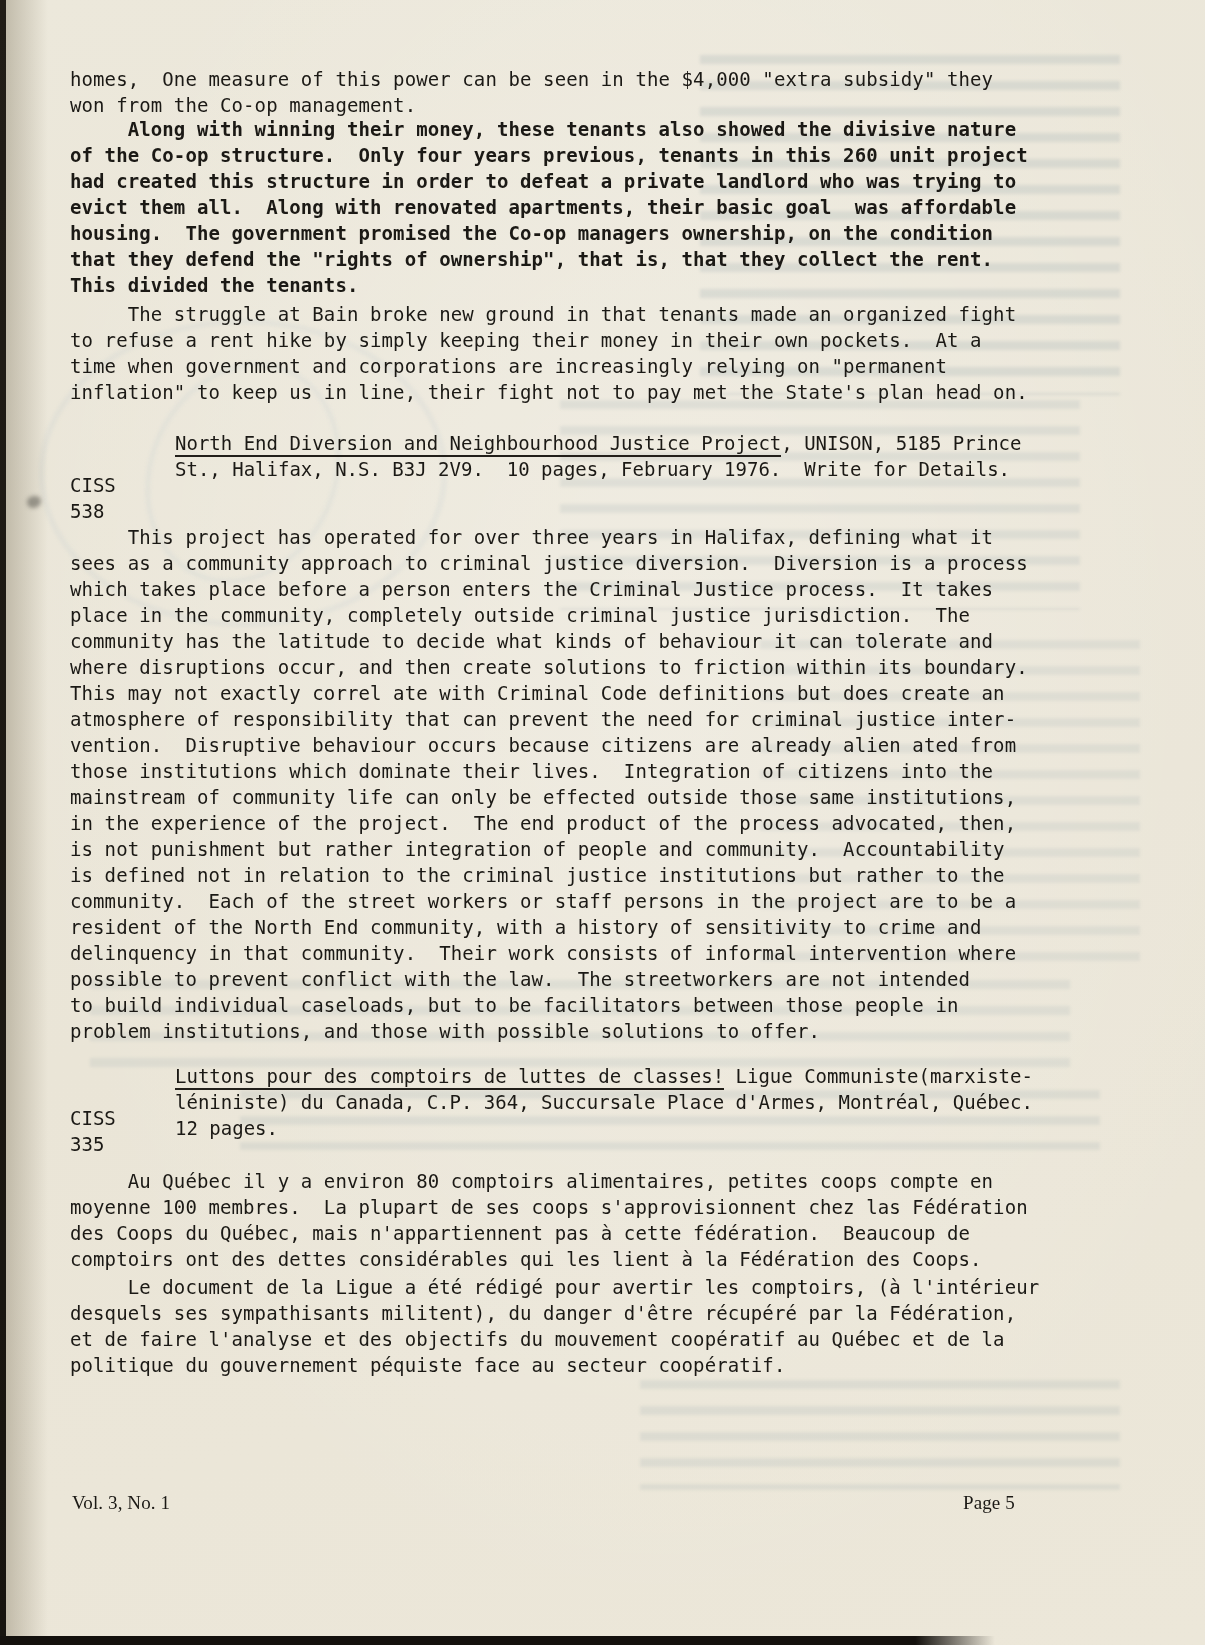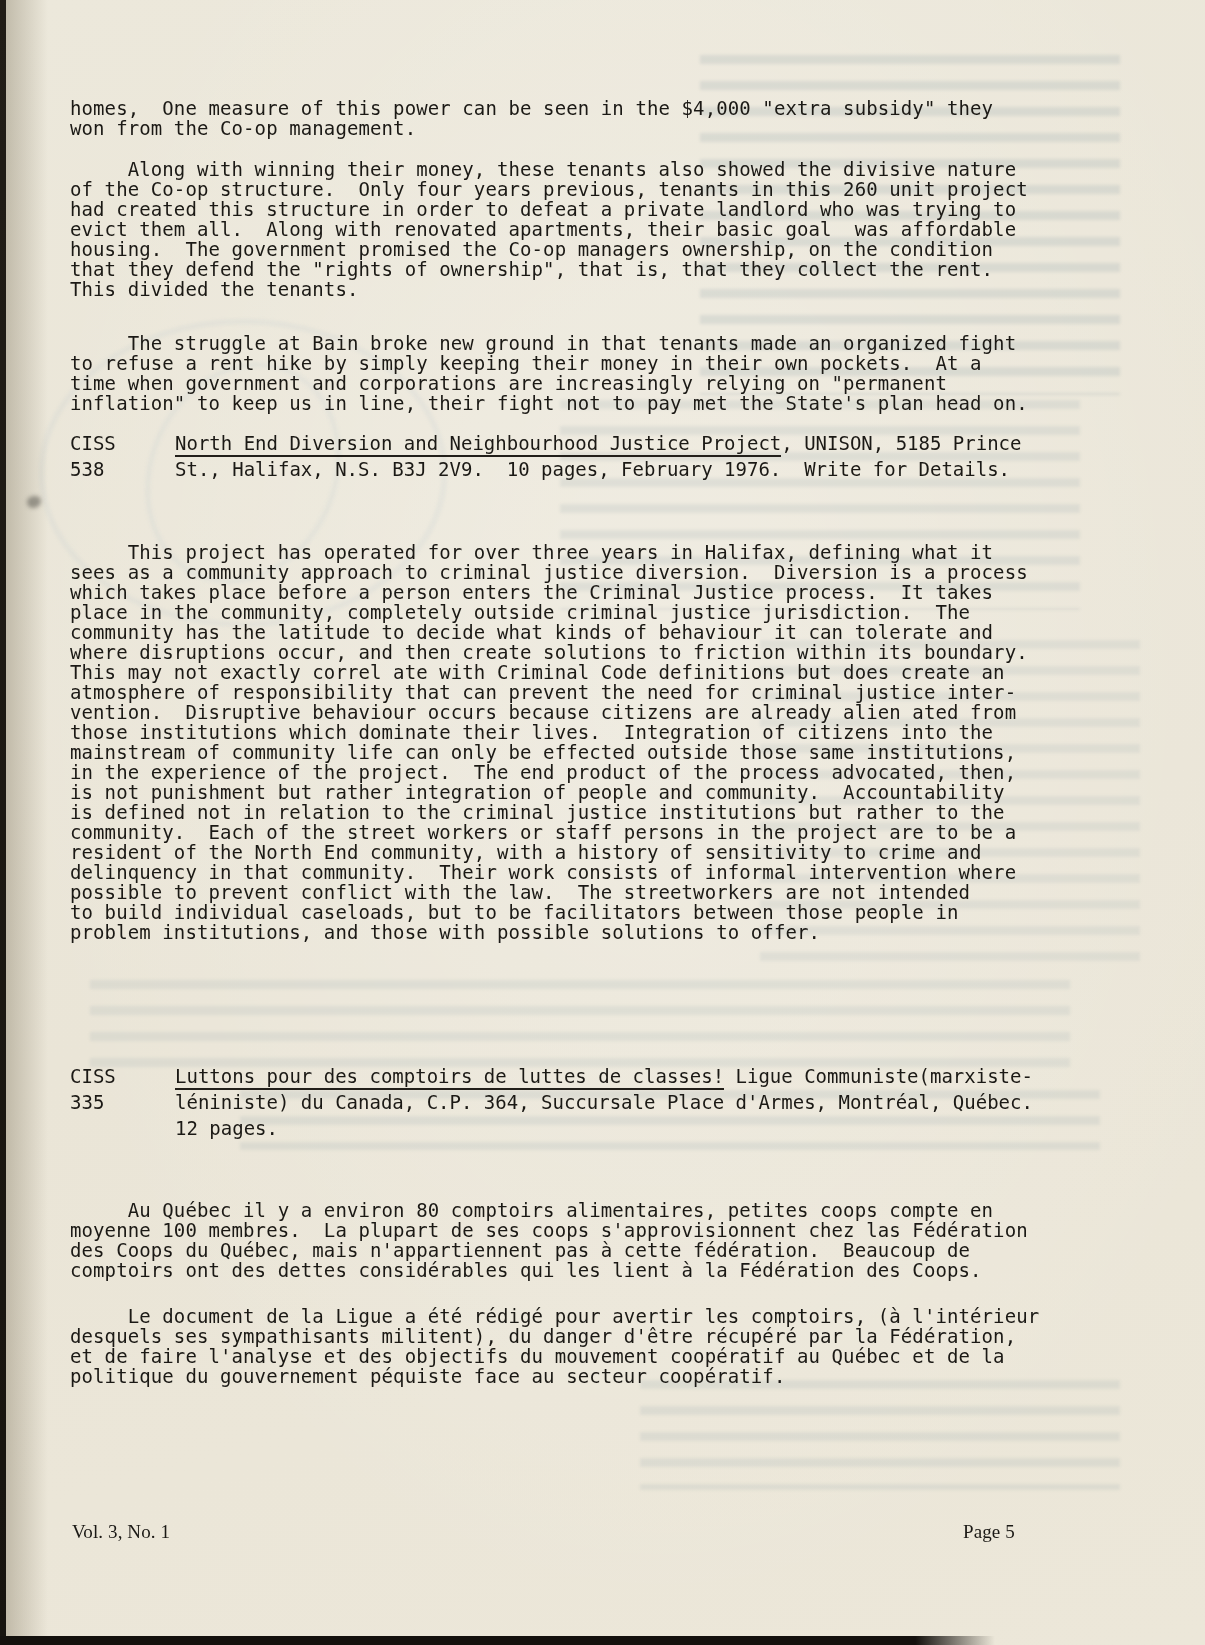--- a/index.html
+++ b/index.html
@@ -14,35 +14,34 @@
     background:
       radial-gradient(ellipse at 55% 40%, rgba(255,255,255,0.25), rgba(255,255,255,0) 70%),
       linear-gradient(165deg, #ece8db 0%, #eae5d7 55%, #ece7d9 100%);
     overflow: hidden;
     font-family: "DejaVu Sans Mono", "Liberation Mono", monospace;
     color: #1b1915;
   }
   .typewriter {
     position: absolute;
     font-size: 19px;
-    line-height: 20px;
+    line-height: 26px;
     white-space: pre;
     letter-spacing: 0.1px;
-    margin-top: 32px;
   }
   .body-text { left: 70px; width: 1060px; }
   .entry {
     position: absolute;
     left: 70px;
     display: flex;
     font-size: 19px;
     line-height: 26px;
     white-space: pre;
   }
-  .entry-id { width: 105px; flex: 0 0 105px; }
+  .entry-id { width: 105px; flex: 0 0 105px; margin-top: 42px; }
   .entry-body { width: 955px; }
   .entry-title {
     border-bottom: 2px solid #221f1a;
     padding-bottom: 1px;
   }
   .footer-item { font-size: 19px; font-family: Liberation Serif, serif; }
 
   
   .edge-left {
     position: absolute; left: 0; top: 0; width: 6px; height: 1645px;
@@ -89,40 +88,40 @@
   <div class="ghost" style="left:760px; top:640px; width:380px; height:330px; opacity:0.7;"></div>
   <div class="ghost" style="left:90px;  top:980px; width:980px; height:90px;  opacity:0.75;"></div>
   <div class="ghost" style="left:240px; top:1090px; width:860px; height:60px; opacity:0.8;"></div>
   <div class="ghost" style="left:640px; top:1380px; width:480px; height:110px; opacity:0.8;"></div>
   <div class="ghost-circle" style="left:40px; top:320px; width:400px; height:300px;"></div>
   <div class="ghost-circle" style="left:150px; top:360px; width:180px; height:220px; transform:rotate(25deg);"></div>
 
   <div class="typewriter body-text" style="top:66px;">homes,  One measure of this power can be seen in the $4,000 "extra subsidy" they
 won from the Co-op management.</div>
 
-  <div class="typewriter body-text" style="top:127px;">     Along with winning their money, these tenants also showed the divisive nature
+  <div class="typewriter body-text" style="top:116px;font-weight:bold;">     Along with winning their money, these tenants also showed the divisive nature
 of the Co-op structure.  Only four years previous, tenants in this 260 unit project
 had created this structure in order to defeat a private landlord who was trying to
 evict them all.  Along with renovated apartments, their basic goal  was affordable
 housing.  The government promised the Co-op managers ownership, on the condition
 that they defend the "rights of ownership", that is, that they collect the rent.
 This divided the tenants.</div>
 
   <div class="typewriter body-text" style="top:301px;">     The struggle at Bain broke new ground in that tenants made an organized fight
 to refuse a rent hike by simply keeping their money in their own pockets.  At a
 time when government and corporations are increasingly relying on "permanent
 inflation" to keep us in line, their fight not to pay met the State's plan head on.</div>
 
   <div class="entry" style="top:430px;">
     <div class="entry-id"><span>CISS</span><br><span>538</span></div>
     <div class="entry-body"><span class="entry-title">North End Diversion and Neighbourhood Justice Project</span><span>, UNISON, 5185 Prince
 St., Halifax, N.S. B3J 2V9.  10 pages, February 1976.  Write for Details.</span></div>
   </div>
 
-  <div class="typewriter body-text" style="top:510px;">     This project has operated for over three years in Halifax, defining what it
+  <div class="typewriter body-text" style="top:524px;">     This project has operated for over three years in Halifax, defining what it
 sees as a community approach to criminal justice diversion.  Diversion is a process
 which takes place before a person enters the Criminal Justice process.  It takes
 place in the community, completely outside criminal justice jurisdiction.  The
 community has the latitude to decide what kinds of behaviour it can tolerate and
 where disruptions occur, and then create solutions to friction within its boundary.
 This may not exactly correl ate with Criminal Code definitions but does create an
 atmosphere of responsibility that can prevent the need for criminal justice inter-
 vention.  Disruptive behaviour occurs because citizens are already alien ated from
 those institutions which dominate their lives.  Integration of citizens into the
 mainstream of community life can only be effected outside those same institutions,

